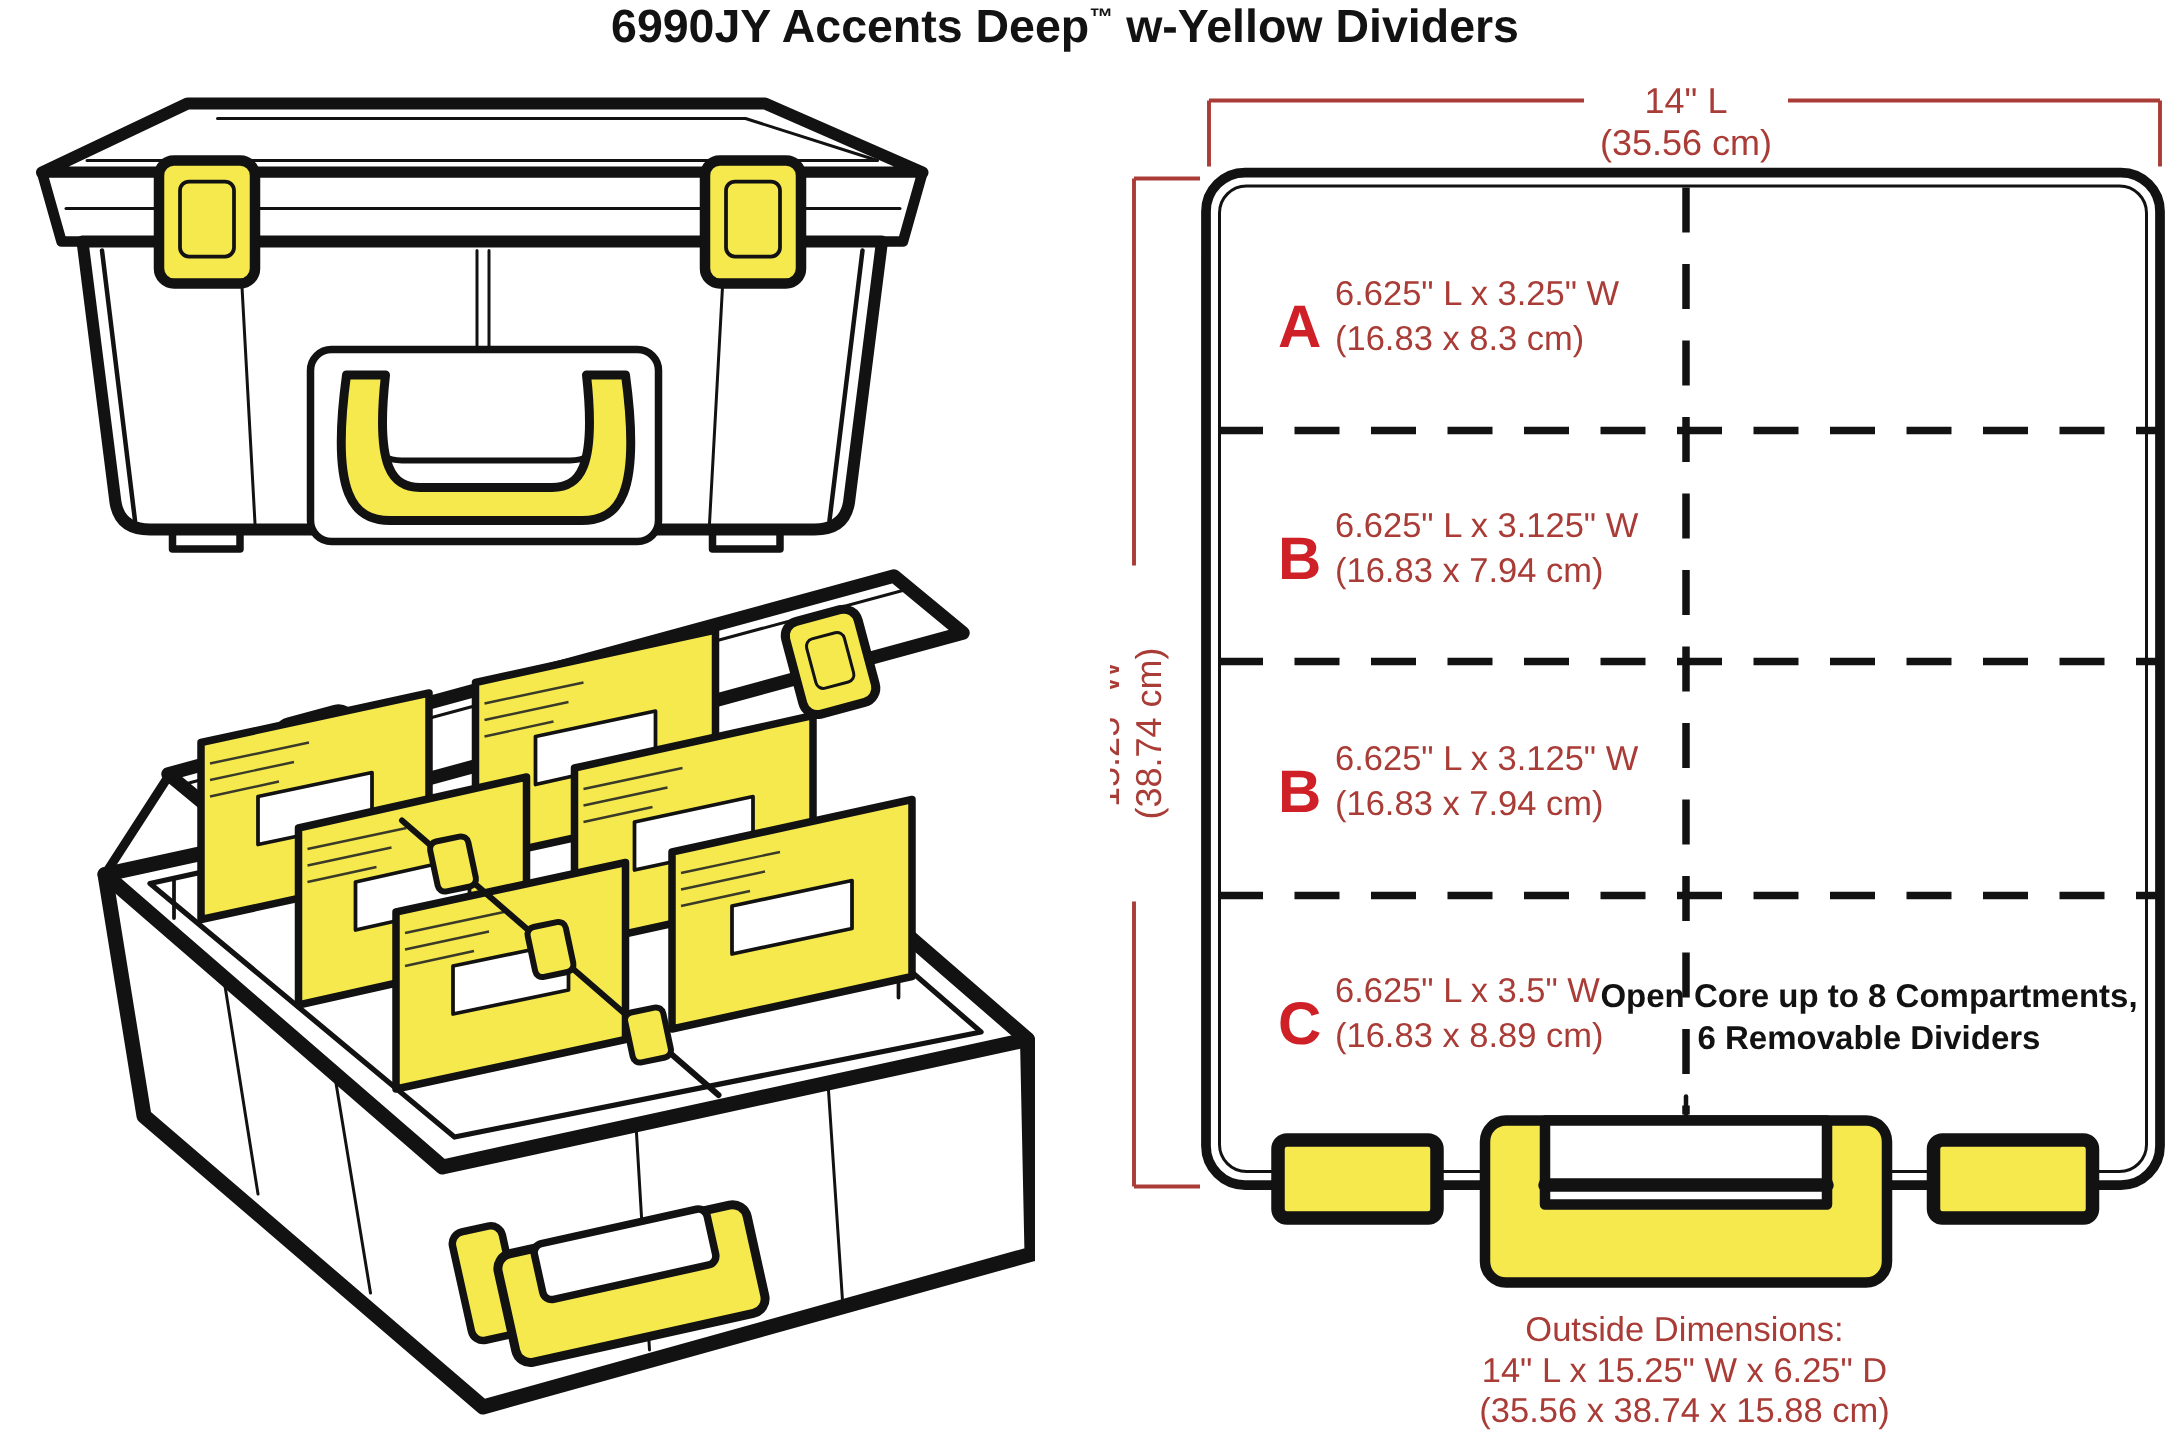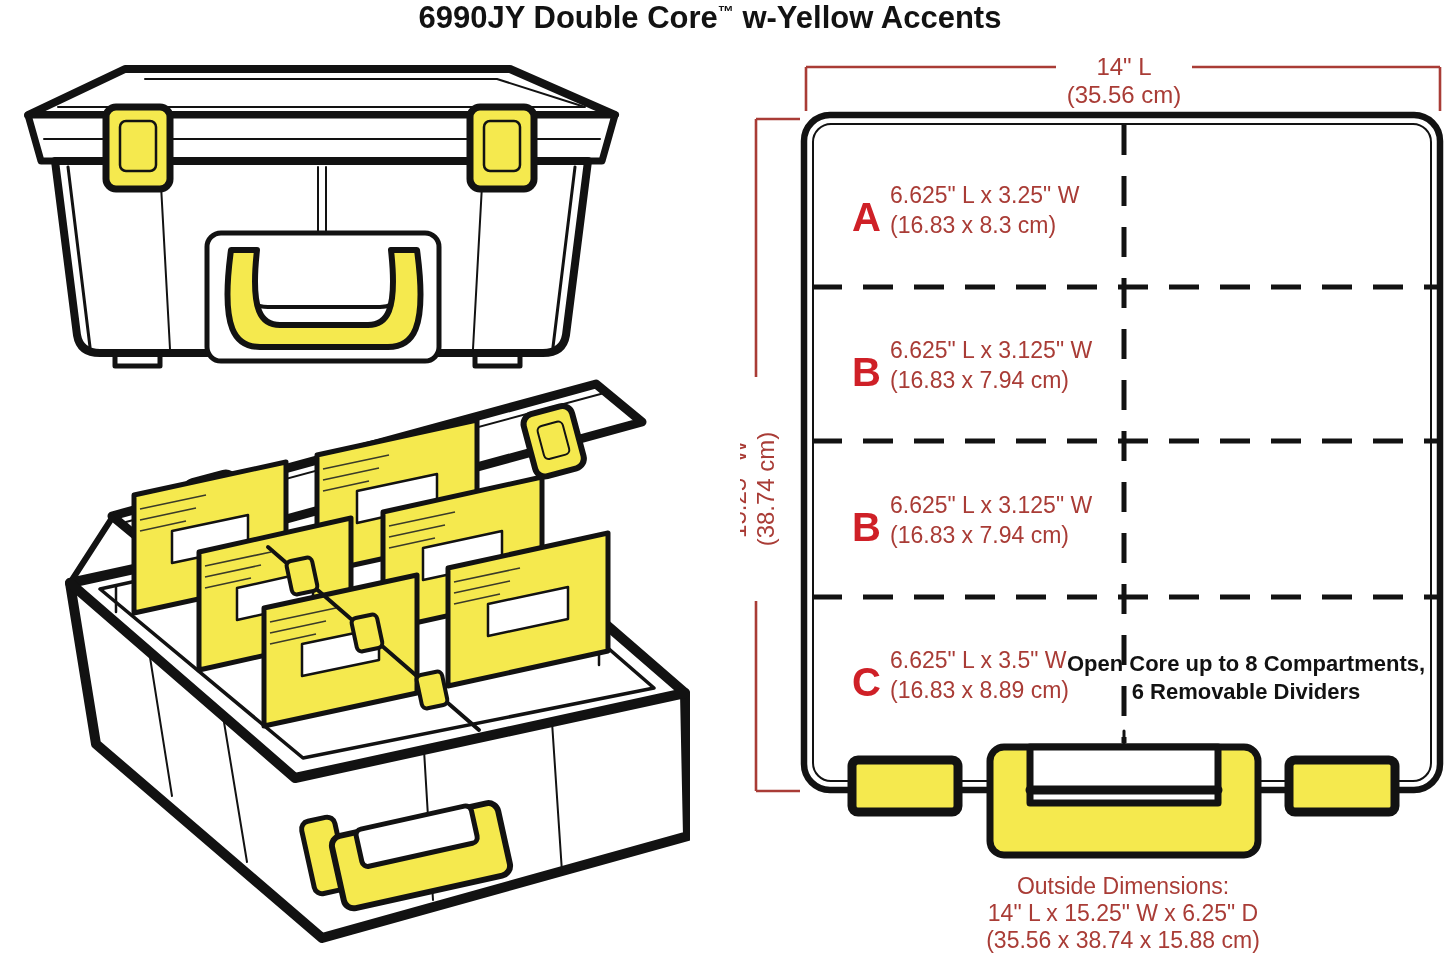--- a/index.html
+++ b/index.html
@@ -34,21 +34,21 @@
   text.redsm{fill:var(--dim-red);font-size:23px;font-family:"Liberation Sans",sans-serif;}
   text.letter{fill:var(--letter-red);font-size:40px;font-weight:bold;font-family:"Liberation Sans",sans-serif;}
   text.note{fill:var(--ink);font-size:22px;font-weight:bold;font-family:"Liberation Sans",sans-serif;}
   .dash{stroke:var(--ink);stroke-width:5;stroke-dasharray:30 21;fill:none;}
 </style>
 </head>
 <body>
 
 <div id="stage">
 
-  <div id="title"><span>6990JY Double Core</span><sup>™</sup><span> w-Yellow Accents</span></div>
+  <div id="title"><span>6990JY Accents Deep</span><sup>™</sup><span> w-Yellow Dividers</span></div>
 
   <svg id="closed-box-svg" width="625" height="330" viewBox="0 0 625 330">
     <g>
       <path class="wht" stroke-width="8" d="M115,14 L500,14 L605,60 L18,60 Z"></path>
       <path class="blk thin" d="M135,24 L487,24 L575,52 L48,52"></path>
       <path class="wht" stroke-width="7" d="M18,60 L605,60 L592,106 L31,106 Z"></path>
       <path class="blk thin" d="M34,84 L590,84"></path>
       <path class="wht" stroke-width="8" d="M45,106 L578,106 L556,280 Q553,298 533,298 L90,298 Q70,298 67,280 Z"></path>
       <path class="blk" stroke-width="3" d="M58,112 L80,292 M565,112 L543,292"></path>
       <path class="blk thin" d="M150,112 L160,294 M473,112 L463,294 M308,112 L308,295 M316,112 L316,295"></path>

